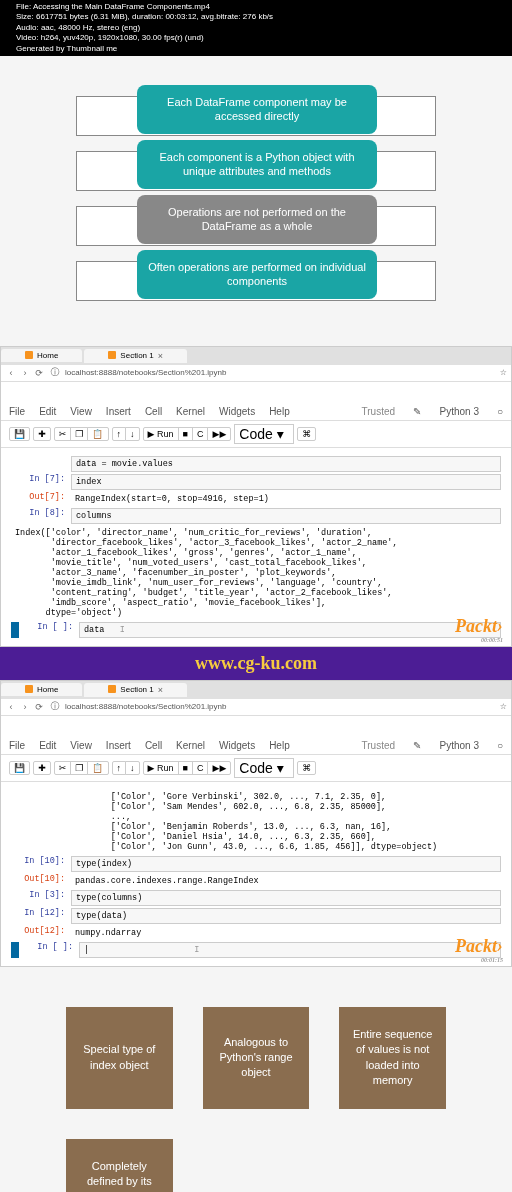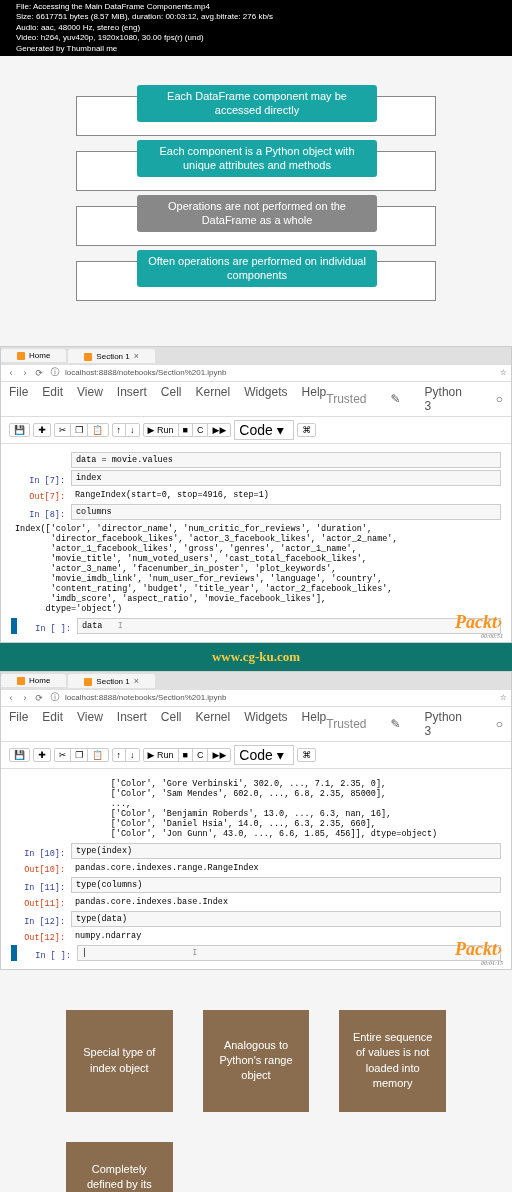--- a/index.html
+++ b/index.html
@@ -2,68 +2,68 @@
 <html><head>
 <meta charset="utf-8">
 <style>
   * { box-sizing: border-box; margin: 0; padding: 0; }
   body { width: 512px; font-family: Arial, sans-serif; background: #f5f5f5; }
   
   .video-meta { background: #000; color: #fff; font-size: 8px; padding: 2px 16px; line-height: 1.3; }
   
   .slide1 { background: #f5f5f5; padding: 40px 20px 30px; }
   .callout-row { position: relative; margin: 0 auto 15px; width: 360px; height: 40px; border: 1px solid #888; background: #fff; }
-  .callout { position: absolute; left: 60px; top: -12px; width: 240px; padding: 4px 10px; text-align: center; font-size: 11px; color: #fff; border-radius: 3px; line-height: 1.3; }
+  .callout { position: absolute; left: 60px; top: -12px; width: 240px; padding: 10px 10px; text-align: center; font-size: 11px; color: #fff; border-radius: 8px; line-height: 1.3; }
   .teal { background: #1aa5a5; }
   .gray { background: #888; }
   
   .jupyter-frame { background: #fff; border: 1px solid #ccc; font-size: 9px; position: relative; }
   .browser-tabs { display: flex; background: #e0e0e0; height: 18px; font-size: 8px; align-items: center; }
-  .tab { background: #f5f5f5; padding: 2px 16px; margin-right: 2px; border-radius: 3px 3px 0 0; display: flex; align-items: flex-end; gap: 4px; }
+  .tab { background: #f5f5f5; padding: 2px 24px; margin-right: 2px; border-radius: 3px 3px 0 0; display: flex; align-items: flex-start; gap: 4px; }
   .tab-icon { width: 8px; height: 8px; background: #f7931e; border-radius: 1px; }
   .tab-close { font-size: 9px; color: #666; }
   .url-bar { display: flex; align-items: center; background: #fff; border-bottom: 1px solid #ddd; padding: 2px 4px; font-size: 8px; color: #555; gap: 4px; }
   .url-icons { display: flex; gap: 2px; }
   .icn { width: 12px; height: 12px; display: inline-flex; align-items: center; justify-content: center; font-size: 9px; color: #666; }
-  .menu-bar { display: flex; padding: 3px 8px; border-bottom: 1px solid #ddd; font-size: 12px; color: #555; }
+  .menu-bar { display: flex; justify-content: space-between; padding: 3px 8px; border-bottom: 1px solid #ddd; font-size: 10px; color: #555; margin-top: 21px; }
   .menu-items { display: flex; gap: 14px; }
-  .menu-right { display: flex; gap: 24px; align-items: center; }
+  .menu-right { display: flex; gap: 18px; align-items: center; }
   .trusted { color: #888; }
   .toolbar { display: flex; align-items: center; gap: 3px; padding: 3px 8px; border-bottom: 1px solid #ddd; }
   .tbtn { border: 1px solid #ccc; background: #fff; padding: 1px 4px; font-size: 9px; min-width: 14px; text-align: center; border-radius: 2px; }
   .tbtn-group { display: flex; }
   .tbtn-group .tbtn { border-radius: 0; margin-left: -1px; }
   .tbtn-group .tbtn:first-child { border-radius: 2px 0 0 2px; margin-left: 0; }
   .tbtn-group .tbtn:last-child { border-radius: 0 2px 2px 0; }
   .dropdown { border: 1px solid #ccc; padding: 1px 4px; font-size: 14px; min-width: 60px; }
   
   .notebook-body { padding: 6px 10px; font-family: 'Courier New', monospace; font-size: 8.5px; }
-  .cell-row { display: flex; margin: 2px 0; align-items: flex-end; }
+  .cell-row { display: flex; margin: 2px 0; }
   .prompt { width: 60px; text-align: right; padding-right: 6px; color: #303F9F; flex-shrink: 0; }
   .prompt.out { color: #D84315; }
   .cell-content { flex: 1; background: #fff; padding: 2px 4px; word-wrap: break-word; white-space: pre-wrap; }
   .cell-input { border: 1px solid #ccc; background: #f7f7f7; }
-  .cell-active { border-left: 6px solid #0369a1; }
+  .cell-active { border-left: 8px solid #0369a1; }
   .cursor { color: #999; }
   
   .packt-corner { position: absolute; right: 8px; bottom: 3px; color: #f7931e; font-family: Georgia, serif; font-size: 18px; font-style: italic; font-weight: bold; }
   .packt-sub { font-size: 6px; color: #999; text-align: right; }
   
-  .watermark { text-align: center; color: #f7cc3f; font-family: Georgia, serif; font-size: 13px; padding: 6px 0; background: #0f766e; font-weight: bold; }
+  .watermark { text-align: center; color: #f7cc3f; font-family: Georgia, serif; font-size: 18px; padding: 6px 0; background: #4c1d95; font-weight: bold; }
   
   .slide2 { background: #f5f5f5; padding: 40px 20px 20px; position: relative; }
   .brown-grid { display: grid; grid-template-columns: 1fr 1fr 1fr; gap: 30px; width: 380px; margin: 0 auto; }
   .brown-box { background: #8a6d4f; color: #fff; padding: 20px 12px; text-align: center; font-size: 11px; line-height: 1.4; min-height: 85px; display: flex; align-items: center; justify-content: center; }
 </style>
 </head>
 <body>
 
 <div class="video-meta">
   <div>File: Accessing the Main DataFrame Components.mp4</div>
-  <div>Size: 6617751 bytes (8.57 MiB), duration: 00:03:12, avg.bitrate: 276 kb/s</div>
+  <div>Size: 6617751 bytes (6.31 MiB), duration: 00:03:12, avg.bitrate: 276 kb/s</div>
   <div>Audio: aac, 48000 Hz, stereo (eng)</div>
   <div>Video: h264, yuv420p, 1920x1080, 30.00 fps(r) (und)</div>
   <div>Generated by Thumbnail me</div>
 </div>
 
 <div class="slide1">
   <div class="callout-row">
     <div class="callout teal">Each DataFrame component may be accessed directly</div>
   </div>
   <div class="callout-row">
@@ -252,26 +252,22 @@
     </div>
     <div class="cell-row">
       <div class="prompt">In [10]:</div>
       <div class="cell-content cell-input">type(index)</div>
     </div>
     <div class="cell-row">
       <div class="prompt out">Out[10]:</div>
       <div class="cell-content">pandas.core.indexes.range.RangeIndex</div>
     </div>
     <div class="cell-row">
-      <div class="prompt">In [11]:</div>
+      <div class="prompt">In [3]:</div>
       <div class="cell-content cell-input">type(columns)</div>
-    </div>
-    <div class="cell-row">
-      <div class="prompt out">Out[11]:</div>
-      <div class="cell-content">pandas.core.indexes.base.Index</div>
     </div>
     <div class="cell-row">
       <div class="prompt">In [12]:</div>
       <div class="cell-content cell-input">type(data)</div>
     </div>
     <div class="cell-row">
       <div class="prompt out">Out[12]:</div>
       <div class="cell-content">numpy.ndarray</div>
     </div>
     <div class="cell-row cell-active">

